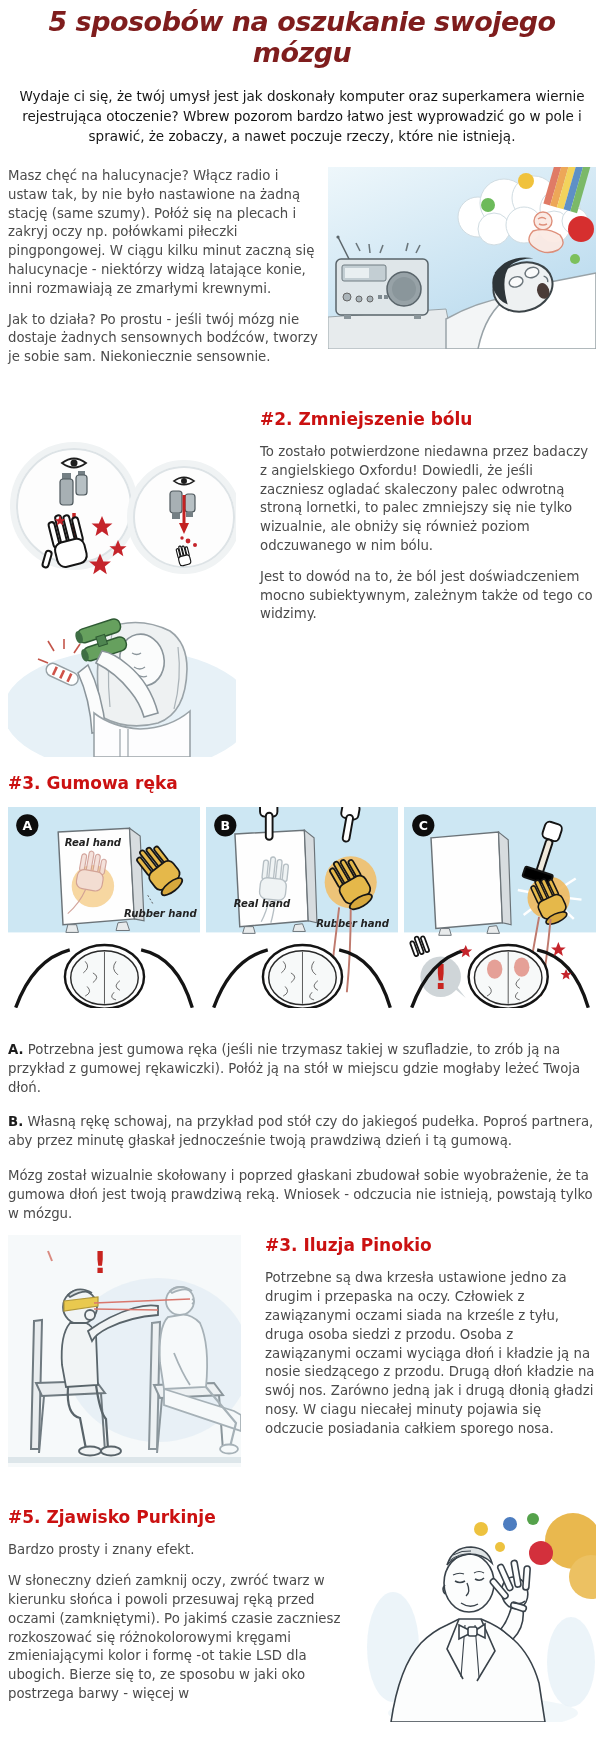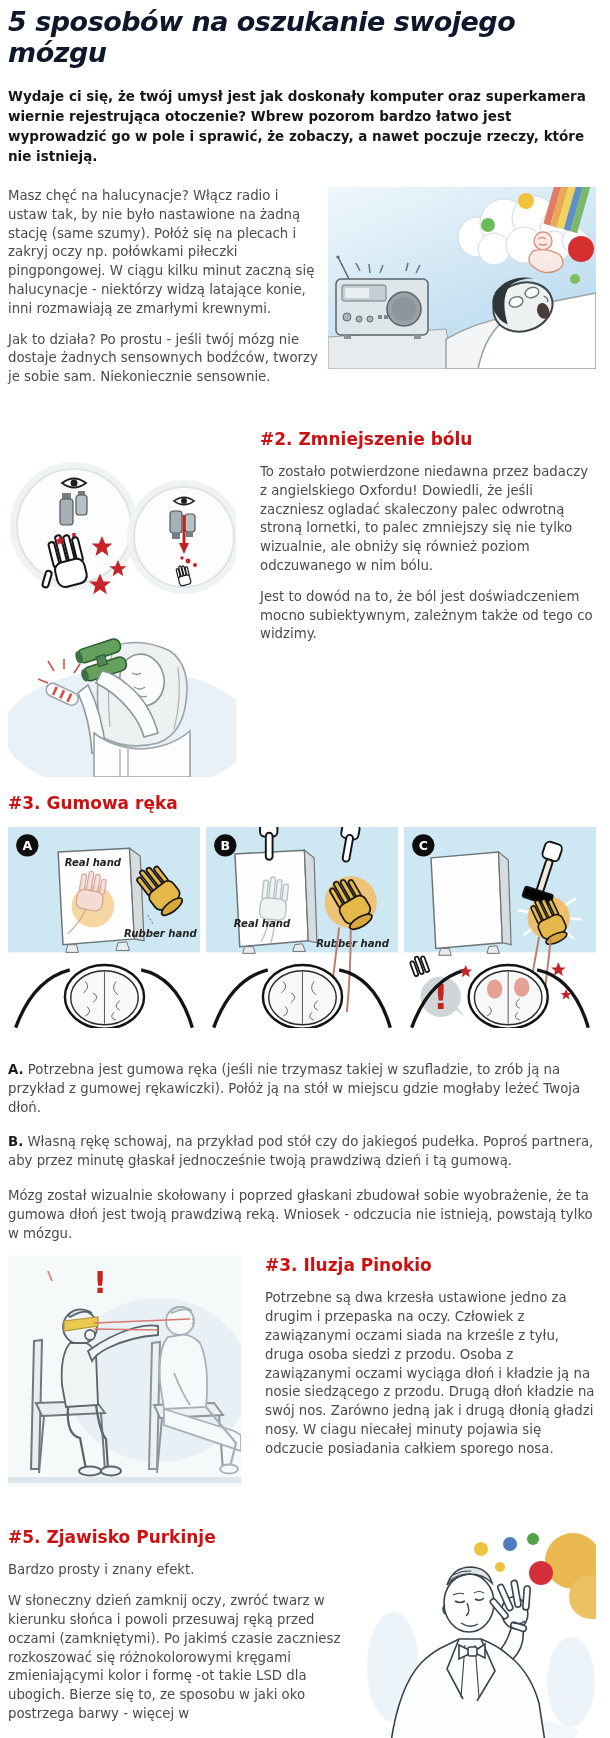--- a/index.html
+++ b/index.html
@@ -1,19 +1,19 @@
 <!DOCTYPE html>
 <html lang="pl"><head>
 <meta charset="utf-8">
 <style>
   html,body{margin:0;padding:0;background:#fff;}
   body{width:610px;min-height:1738px;font-family:"DejaVu Sans","Liberation Sans",sans-serif;color:#4b4b4b;}
   .page{padding:6px 14px 10px 8px;box-sizing:border-box;width:610px;}
-  h1{font-size:27px;font-style:italic;font-weight:bold;color:#0f172a;margin:0 0 17px;letter-spacing:-0.5px;}
-  .intro{font-weight:bold;color:#161616;font-size:13.5px;line-height:20px;margin:18px 0 21px;}
+  h1{font-size:27px;font-style:italic;font-weight:bold;color:#7f1d1d;margin:0 0 17px;letter-spacing:-0.5px;text-align:center;}
+  .intro{font-weight:normal;color:#161616;font-size:13.5px;line-height:20px;margin:18px 0 21px;text-align:center;}
   h2{font-size:17px;font-weight:bold;color:#cb1111;margin:0 0 14px;}
   p.body{font-size:13.3px;line-height:18.8px;margin:0 0 12px;}
   .lead{font-weight:bold;color:#1c1c1c;}
   .clearfix::after{content:"";display:block;clear:both;}
   .sec1{margin-bottom:24px;}
   .sec2{margin-bottom:16px;}
   .sec4{margin-bottom:40px;}
   .illus svg{display:block;width:100%;height:100%;}
   .illus-ganzfeld{float:right;width:268px;height:182px;margin:0 0 8px 10px;}
   .illus-lornetka{float:left;width:228px;height:346px;margin:2px 24px 0 0;}

